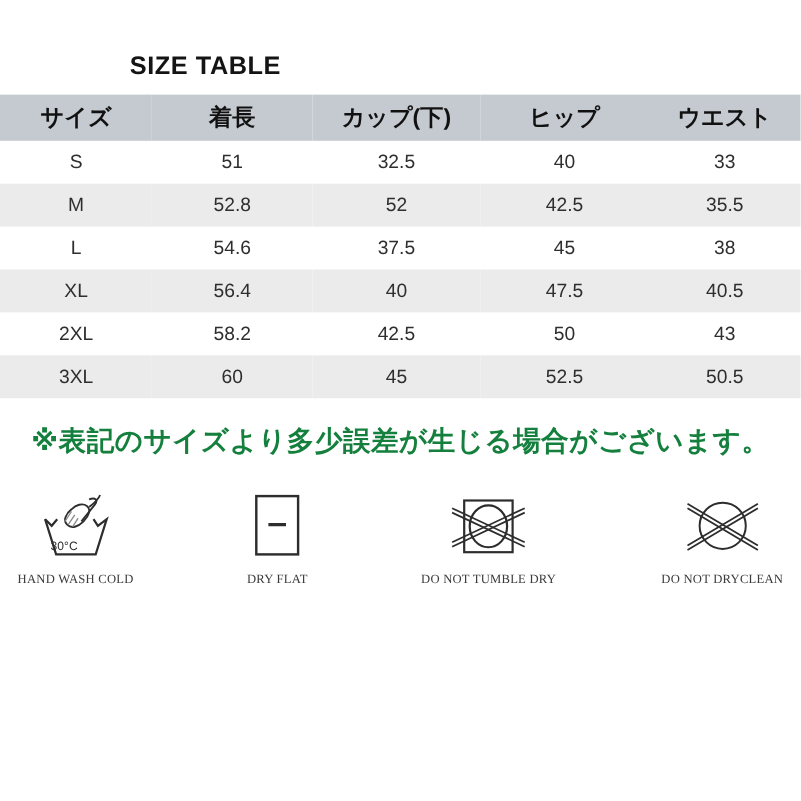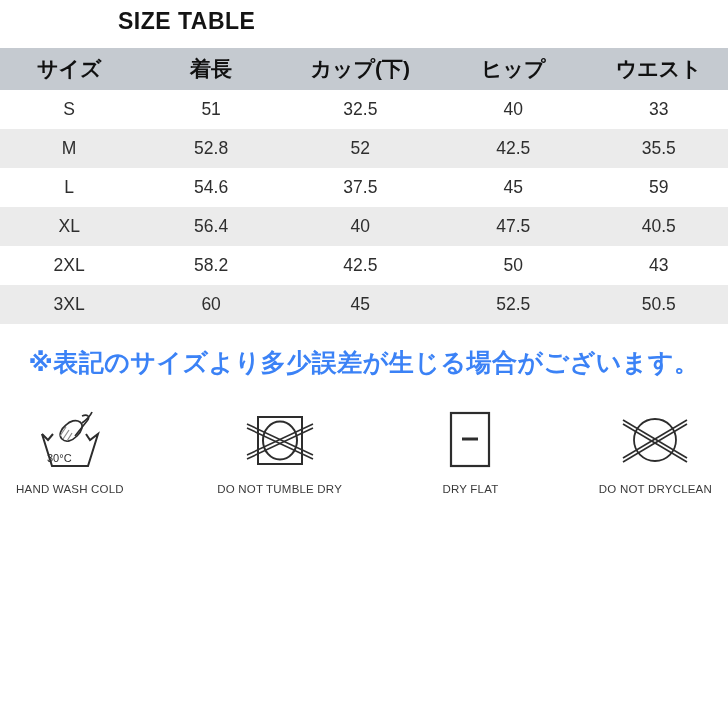--- a/index.html
+++ b/index.html
@@ -15,20 +15,21 @@
     background: #ffffff;
     overflow: hidden;
   }
   .title {
     padding-top: 8px;
     margin-left: 118px;
     font-size: 23px;
     font-weight: bold;
     color: #141414;
     letter-spacing: 0.5px;
+    margin-top: 38px;
   }
   table.size-table {
     width: 100%;
     border-collapse: collapse;
     margin-top: 13px;
     table-layout: fixed;
   }
   table.size-table thead th {
     background: #c5cad0;
     height: 42px;
@@ -46,21 +47,21 @@
     vertical-align: middle;
   }
   table.size-table tbody tr.stripe td {
     background: #ebebeb;
   }
   .note {
     margin-top: 22px;
     text-align: center;
     font-size: 25px;
     font-weight: bold;
-    color: #3b82f6;
+    color: #15803d;
     letter-spacing: 0.5px;
   }
   .care-row {
     display: flex;
     justify-content: space-between;
     align-items: flex-end;
     margin-top: 26px;
     padding: 0 16px;
   }
   .care-item {
@@ -72,20 +73,21 @@
     width: 70px;
     height: 70px;
     display: block;
   }
   .care-label {
     margin-top: 8px;
     font-size: 11.5px;
     color: #3a3a3a;
     white-space: nowrap;
     letter-spacing: 0.2px;
+    font-family: Liberation Serif, serif;
   }
 </style>
 </head>
 <body>
 
 <div class="page">
 
   <h1 class="title">SIZE TABLE</h1>
 
   <table class="size-table">
@@ -118,21 +120,21 @@
           <td>52.8</td>
           <td>52</td>
           <td>42.5</td>
           <td>35.5</td>
         </tr>
         <tr>
           <td>L</td>
           <td>54.6</td>
           <td>37.5</td>
           <td>45</td>
-          <td>59</td>
+          <td>38</td>
         </tr>
         <tr class="stripe">
           <td>XL</td>
           <td>56.4</td>
           <td>40</td>
           <td>47.5</td>
           <td>40.5</td>
         </tr>
         <tr>
           <td>2XL</td>
@@ -170,40 +172,40 @@
           <path d="M31 22 L25 31 M34 25 L28 34 M37 28 L32 36"></path>
         </g>
         <text x="12" y="57" font-size="11" fill="#2d2d2d" font-family="Liberation Sans, sans-serif">30°C</text>
       </svg>
       <span class="care-label">HAND WASH COLD</span>
     </div>
 
 
     <div class="care-item">
       <svg viewBox="0 0 70 70">
+        <rect x="16" y="8" width="38" height="53" fill="none" stroke="#2d2d2d" stroke-width="2.2"></rect>
+        <line x1="27" y1="34" x2="43" y2="34" stroke="#2d2d2d" stroke-width="3"></line>
+      </svg>
+      <span class="care-label">DRY FLAT</span>
+    </div>
+
+    <div class="care-item">
+      <svg viewBox="0 0 70 70">
         <g fill="none" stroke="#2d2d2d" stroke-width="2">
           <rect x="13" y="12" width="44" height="47"></rect>
           <ellipse cx="35" cy="35.5" rx="17" ry="19"></ellipse>
         </g>
         <g stroke="#2d2d2d" stroke-width="1.6">
           <line x1="2" y1="19" x2="68" y2="50"></line>
             <line x1="2" y1="23" x2="68" y2="54"></line>
           <line x1="2" y1="50" x2="68" y2="19"></line>
             <line x1="2" y1="54" x2="68" y2="23"></line>
         </g>
       </svg>
       <span class="care-label">DO NOT TUMBLE DRY</span>
-    </div>
-
-    <div class="care-item">
-      <svg viewBox="0 0 70 70">
-        <rect x="16" y="8" width="38" height="53" fill="none" stroke="#2d2d2d" stroke-width="2.2"></rect>
-        <line x1="27" y1="34" x2="43" y2="34" stroke="#2d2d2d" stroke-width="3"></line>
-      </svg>
-      <span class="care-label">DRY FLAT</span>
     </div>
 
 
     <div class="care-item">
       <svg viewBox="0 0 70 70">
         <circle cx="35" cy="35" r="21" fill="none" stroke="#2d2d2d" stroke-width="1.8"></circle>
         <g stroke="#2d2d2d" stroke-width="1.6">
           <line x1="3" y1="15" x2="67" y2="53"></line>
             <line x1="3" y1="19" x2="67" y2="57"></line>
           <line x1="3" y1="53" x2="67" y2="15"></line>

